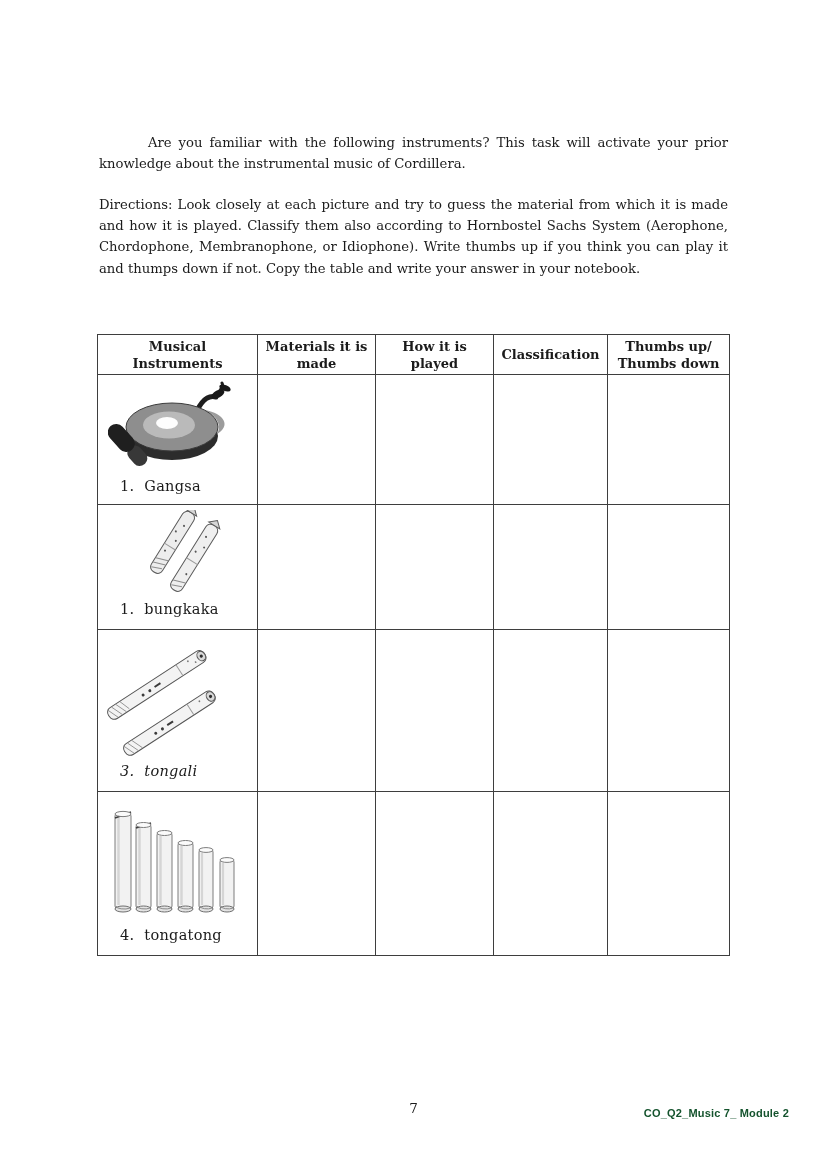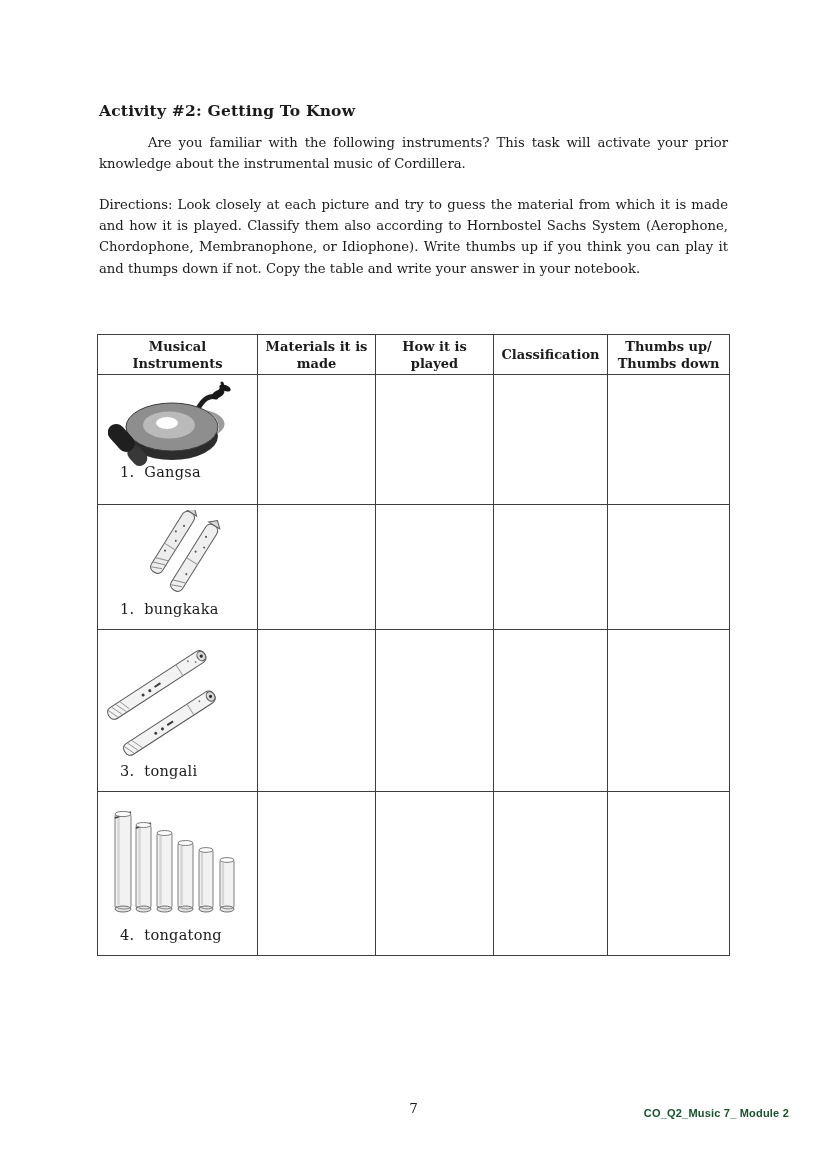--- a/index.html
+++ b/index.html
@@ -27,33 +27,33 @@
   table.activity th, table.activity td {
     border:1.2px solid #3e3e3e; padding:0; vertical-align:top;
   }
   table.activity th {
     font-size:13px; font-weight:bold; text-align:center; vertical-align:middle;
     white-space:pre-line; line-height:17px; padding:2px 2px;
   }
   tr.hdr      { height:40px; }
   tr.row-1    { height:130px; }
   tr.row-2    { height:125px; }
-  tr.row-3    { height:162px; }
+  tr.row-3    { height:162px;font-style:italic; }
   tr.row-4    { height:164px;margin-top:32px; }
   td.inst-cell { position:relative; }
   .inst-img { position:absolute; }
   .img-gangsa    { left:10px; top:6px;  }
   .img-bungkaka  { left:38px; top:5px;  }
   .img-tongali   { left:5px;  top:6px;  }
   .img-tongatong { left:15px; top:9px;  }
   .inst-label {
     position:absolute; left:22px; bottom:12px;
     font-size:14.5px; white-space:pre; letter-spacing:.3px;
   }
-  .lbl-1 { bottom:24px;text-align:right; }
+  .lbl-1 { bottom:10px;text-align:right; }
 
   .page-number {
     position:absolute; left:99px; width:629px; top:1100px;
     text-align:center; font-size:13.5px;
   }
   .watermark {
     position:absolute; left:99px; width:629px; top:1121px;
     text-align:center; font-size:17px; color:#c6c6c6;
     font-family:"Liberation Sans", sans-serif; letter-spacing:.8px;
   }
@@ -61,21 +61,20 @@
     position:absolute; right:37px; top:1107px;
     font-family:"Liberation Sans", sans-serif; font-weight:bold;
     font-size:11px; letter-spacing:.2px; color:#14532d;
   }
 </style>
 </head>
 <body>
 
 <div id="page">
 
-  <div class="title">Activity #2: Getting To Know</div>
 
   <div class="para intro">Are you familiar with the following instruments?  This task will activate your prior knowledge about the instrumental music of Cordillera.</div>
 
   <div class="para directions">Directions: Look closely at each picture and try to guess the material from which it is made and how it is played. Classify them also according to Hornbostel Sachs System (Aerophone, Chordophone, Membranophone, or Idiophone). Write thumbs up if you think you can play it and thumps down if not. Copy the table and write your answer in your notebook.</div>
 
   <table class="activity">
     <colgroup>
       <col style="width:160px">
         <col style="width:118px">
         <col style="width:118px">

